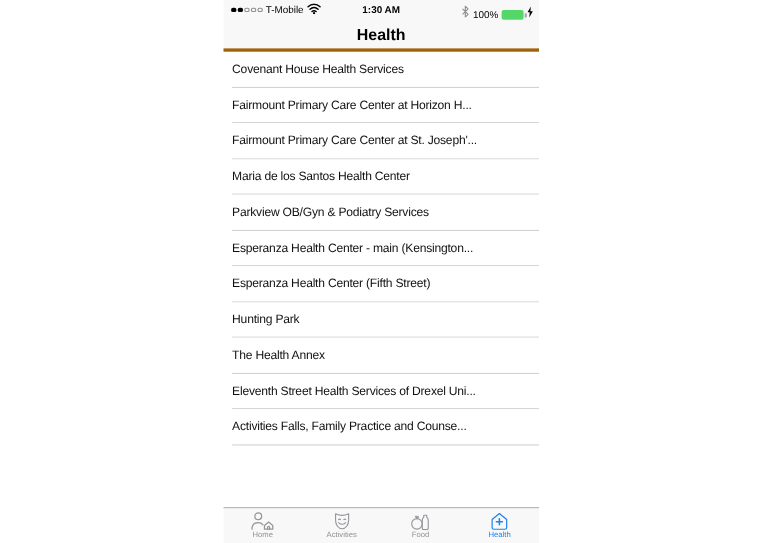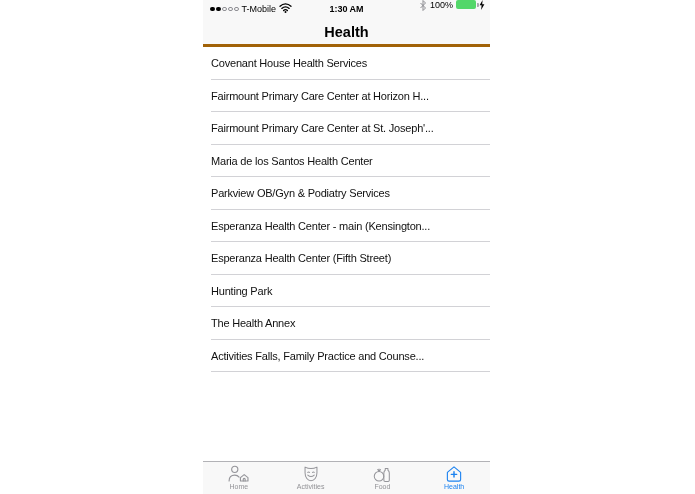--- a/index.html
+++ b/index.html
@@ -10,21 +10,21 @@
   
   .navbar{position:absolute;top:0;left:0;right:0;height:47px;background:#f8f8f8;border-bottom:3px solid #a16207;box-sizing:border-box;z-index:5;}
   .statusbar{position:relative;height:18px;font-size:9px;color:#000;}
   .sb-left{position:absolute;left:7px;top:0;height:18px;display:flex;align-items:center;gap:3px;}
   .dots{display:flex;align-items:center;gap:1.5px;}
   .dot{width:4.5px;height:4.5px;border-radius:50%;box-sizing:border-box;}
   .dot.on{background:#000;}
   .dot.off{border:1px solid #8e8e93;}
   .carrier{font-size:9px;color:#000;}
   .sb-time{position:absolute;left:0;right:0;top:0;height:18px;display:flex;align-items:center;justify-content:center;font-size:9px;font-weight:700;color:#000;}
-  .sb-right{position:absolute;right:5px;top:0;height:18px;display:flex;align-items:flex-start;gap:3px;}
+  .sb-right{position:absolute;right:5px;top:0;height:18px;display:flex;align-items:flex-end;gap:3px;}
   .pct{font-size:9px;color:#000;}
   .batt{position:relative;width:20px;height:9px;background:#53d769;border-radius:2px;}
   .batt::after{content:"";position:absolute;right:-2.5px;top:2.5px;width:1.8px;height:4px;background:#a7a7ab;border-radius:0 1px 1px 0;}
   .navtitle{position:absolute;top:18px;left:0;right:0;height:28px;display:flex;align-items:center;justify-content:center;font-size:14.5px;font-weight:700;color:#000;}
 
   
   .list{position:absolute;top:47px;left:0;right:0;bottom:0;background:#fff;}
   .row{position:relative;height:32.5px;display:flex;align-items:center;padding-left:8px;box-sizing:border-box;background:#fff;}
   .row::after{content:"";position:absolute;left:8px;right:0;bottom:0;height:1px;background:#d2d2d6;}
   .row span{font-size:11px;color:#111;white-space:nowrap;overflow:hidden;display:block;width:277px;letter-spacing:-0.2px;}
@@ -104,20 +104,23 @@
       <div class="row">
           <span>Esperanza Health Center  (Fifth Street)</span>
         </div>
       <div class="row">
           <span>Hunting Park</span>
         </div>
       <div class="row">
           <span>The Health Annex</span>
         </div>
       <div class="row">
+          <span>Eleventh Street Health Services of Drexel Uni...</span>
+        </div>
+      <div class="row">
           <span>Activities Falls, Family Practice and Counse...</span>
         </div>
     </div>
 
     <div class="tabbar">
       <div class="tab">
         <span class="ticon">
           <svg width="26" height="17" viewBox="0 0 26 18" fill="none" stroke="#95959a" stroke-width="1.2" stroke-linecap="round" stroke-linejoin="round">
             <circle cx="8.5" cy="4.6" r="3.3"></circle>
             <path d="M2.5 17 C2.5 12.8 5.2 10.7 8.5 10.7 C10.5 10.7 12.1 11.5 13.1 12.8"></path>

